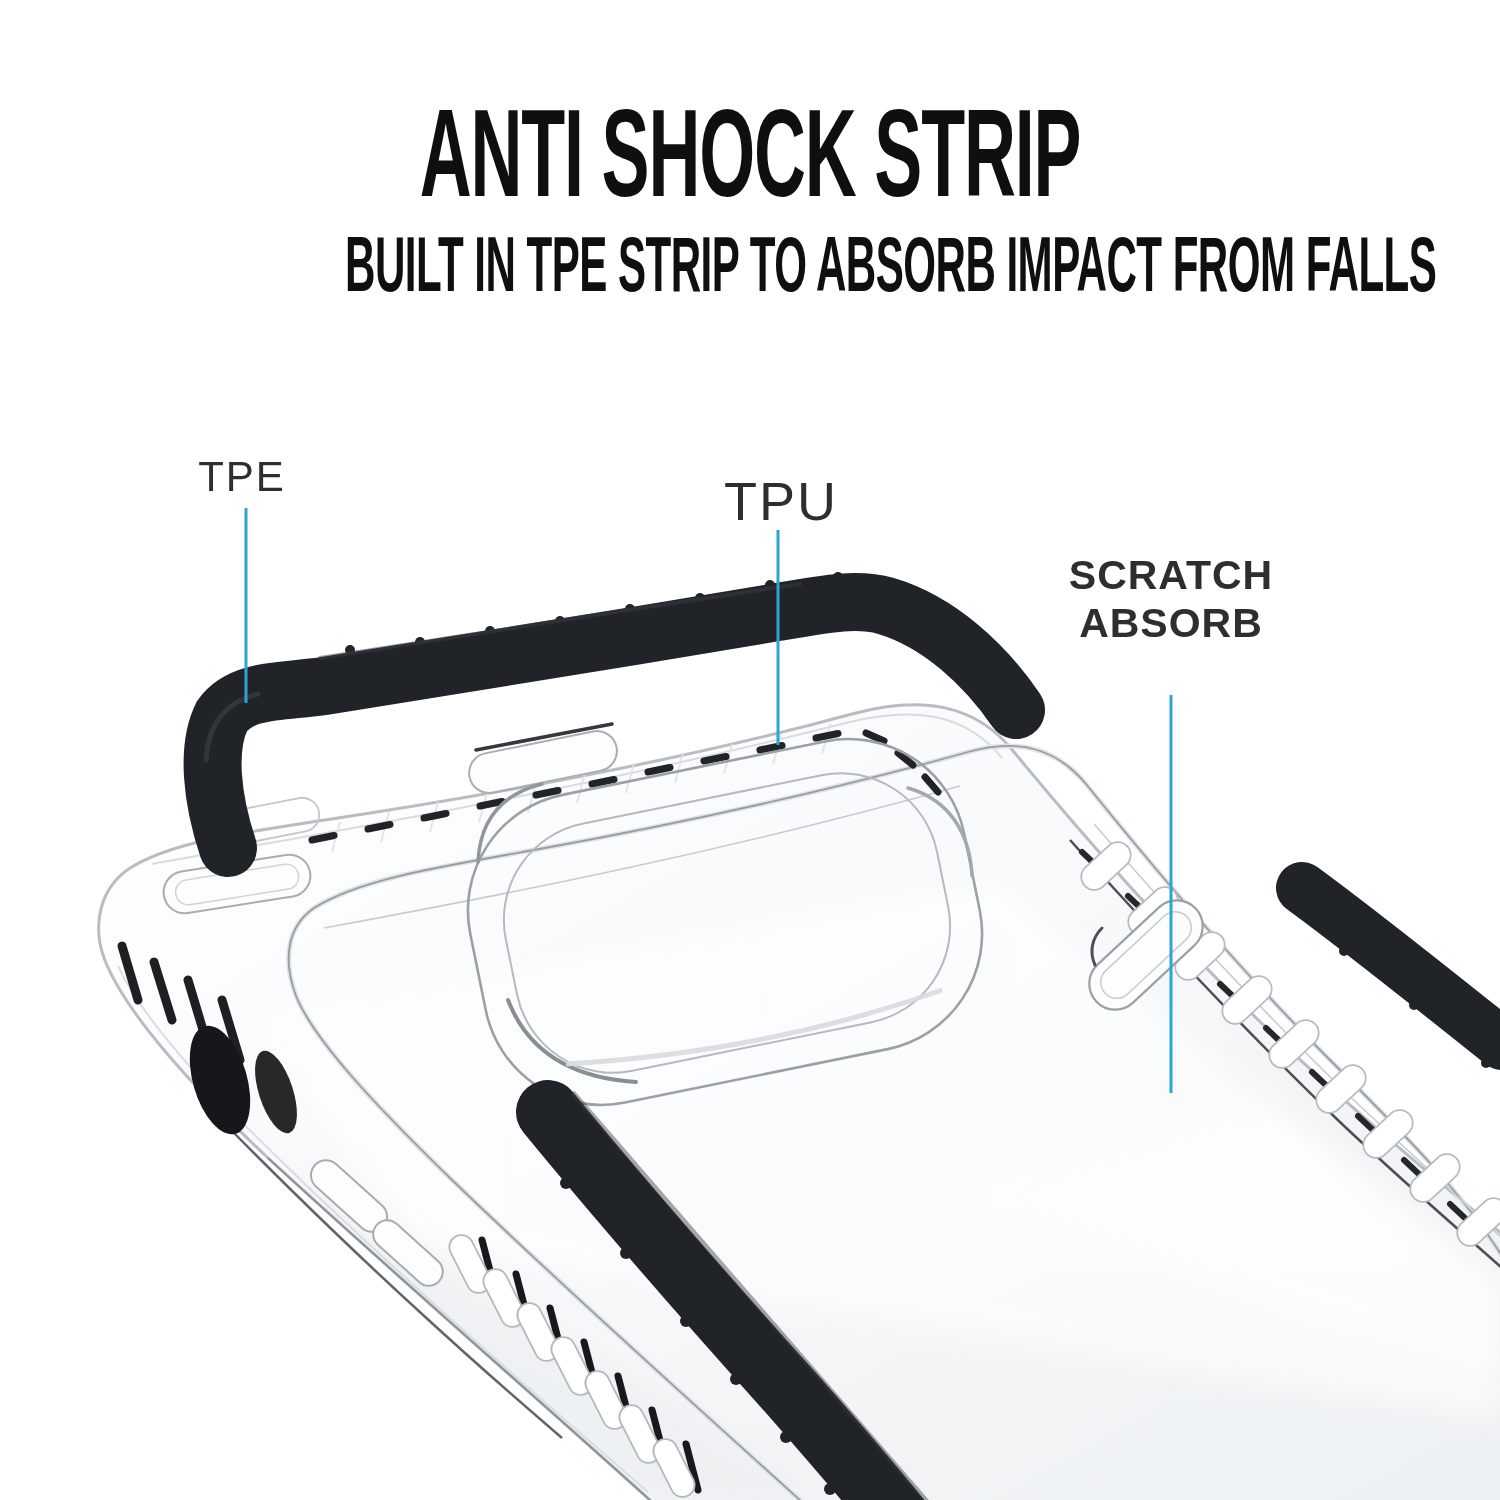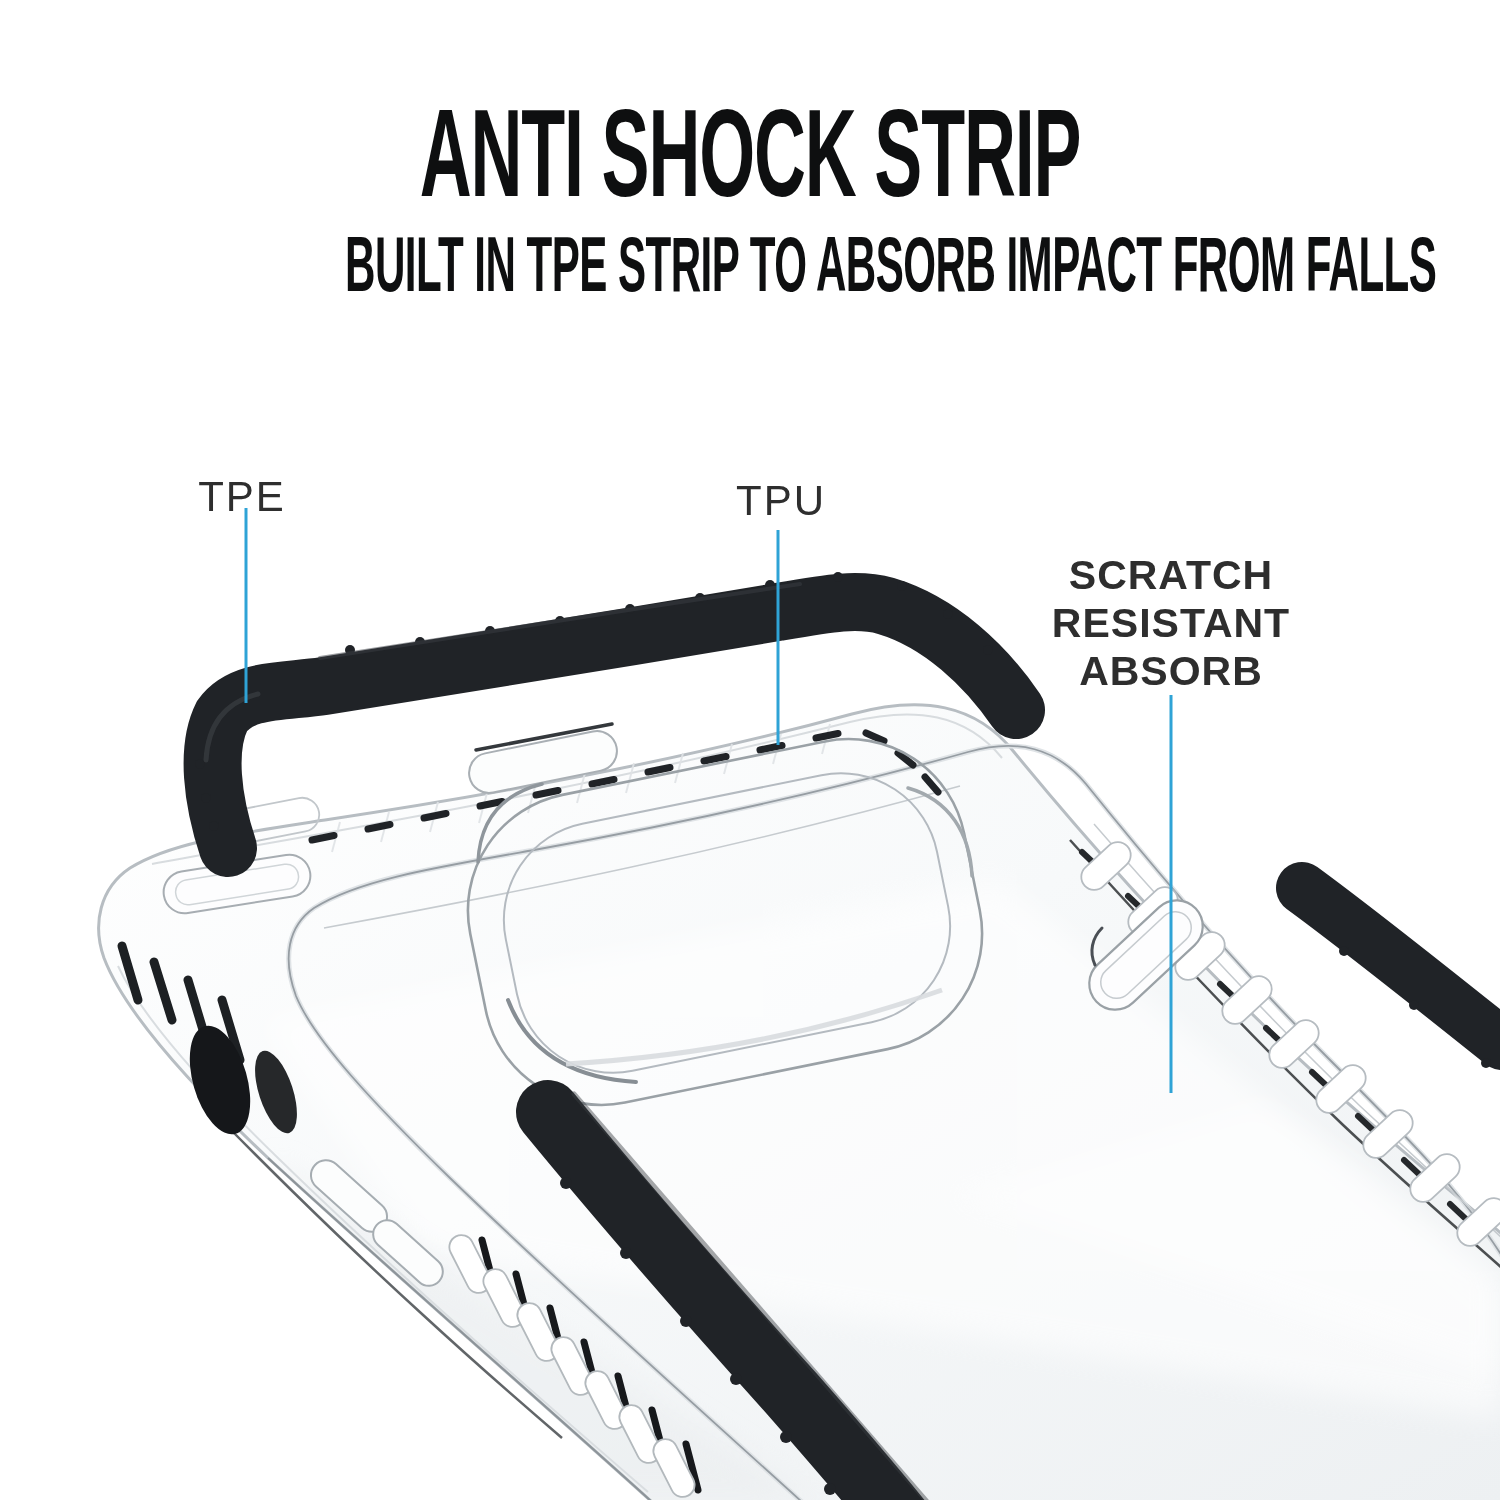--- a/index.html
+++ b/index.html
@@ -12,22 +12,22 @@
     text-align:center;font-size:124px;font-weight:700;letter-spacing:-2px;
     color:var(--title_black,#0e0f10);transform:scaleX(.58);transform-origin:50% 50%;
     white-space:nowrap;}
   .subheadline{position:absolute;left:0;width:1500px;top:225px;line-height:78px;
     text-align:center;font-size:78px;font-weight:700;letter-spacing:-1px;
     color:var(--title_black,#0e0f10);transform:scaleX(.54);transform-origin:50% 50%;
     white-space:nowrap;}
 
   .callout-label{position:absolute;color:var(--label_gray,#2e2e2e);
     font-weight:300;text-align:center;white-space:nowrap;}
-  .label-tpe{left:142px;top:476px;width:200px;font-size:42px;line-height:42px;letter-spacing:2px;}
-  .label-tpu{left:681px;top:480px;width:200px;font-size:42px;line-height:42px;letter-spacing:2px;}
+  .label-tpe{left:142px;top:456px;width:200px;font-size:42px;line-height:42px;letter-spacing:2px;}
+  .label-tpu{left:681px;top:480px;width:200px;font-size:54px;line-height:42px;letter-spacing:2px;}
   .label-scratch{left:1021px;top:551px;width:300px;font-size:41px;line-height:48px;letter-spacing:1px;font-weight:bold;}
 </style>
 </head>
 <body>
 
 <div class="stage">
 
   <svg width="1500" height="1500" viewBox="0 0 1500 1500">
     <defs>
       <linearGradient id="panelGrad" x1="0" y1="0" x2="1" y2="1">
@@ -264,16 +264,15 @@
   <div class="callout-label label-tpe">
     <span>TPE</span>
   </div>
 
   <div class="callout-label label-tpu">
     <span>TPU</span>
   </div>
 
   <div class="callout-label label-scratch">
     <div>SCRATCH</div>
-    <div>RESISTANT</div>
     <div>ABSORB</div>
   </div>
 </div>
 
 </body></html>

